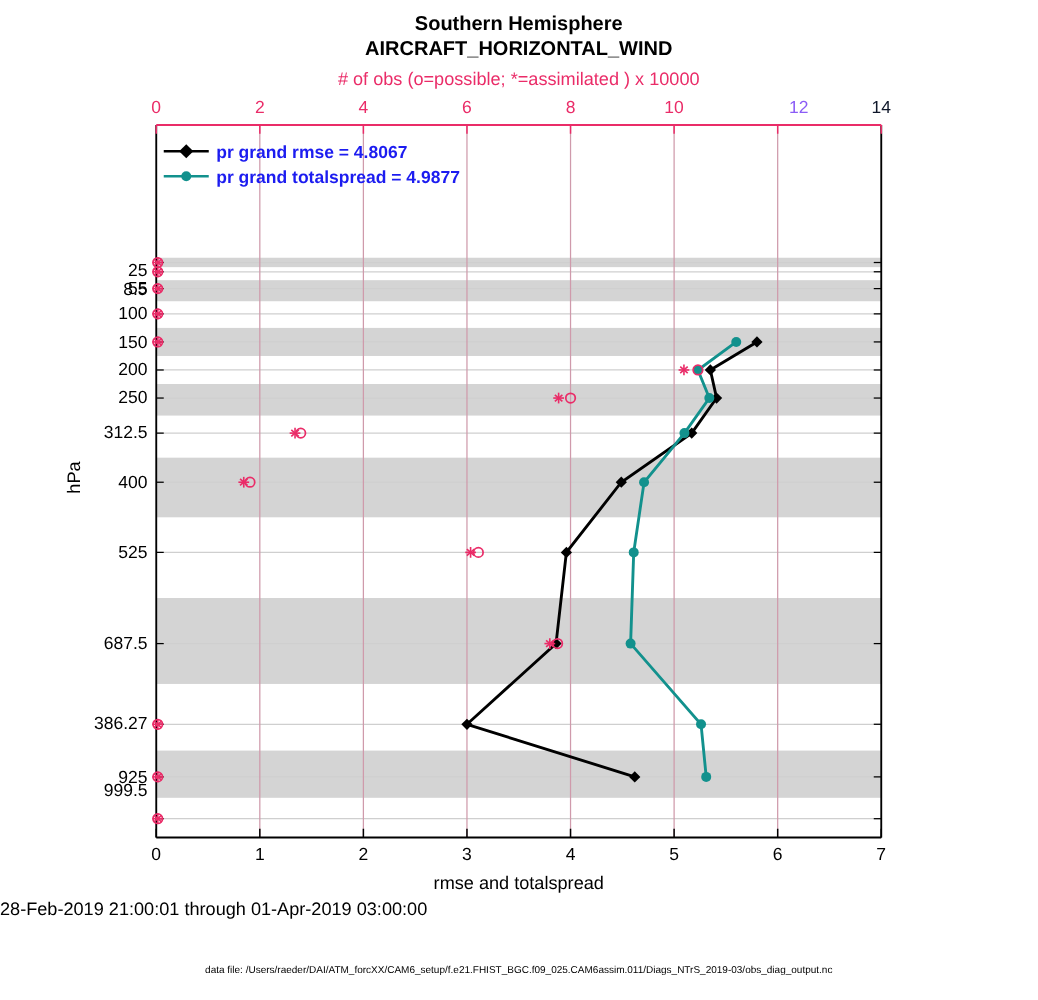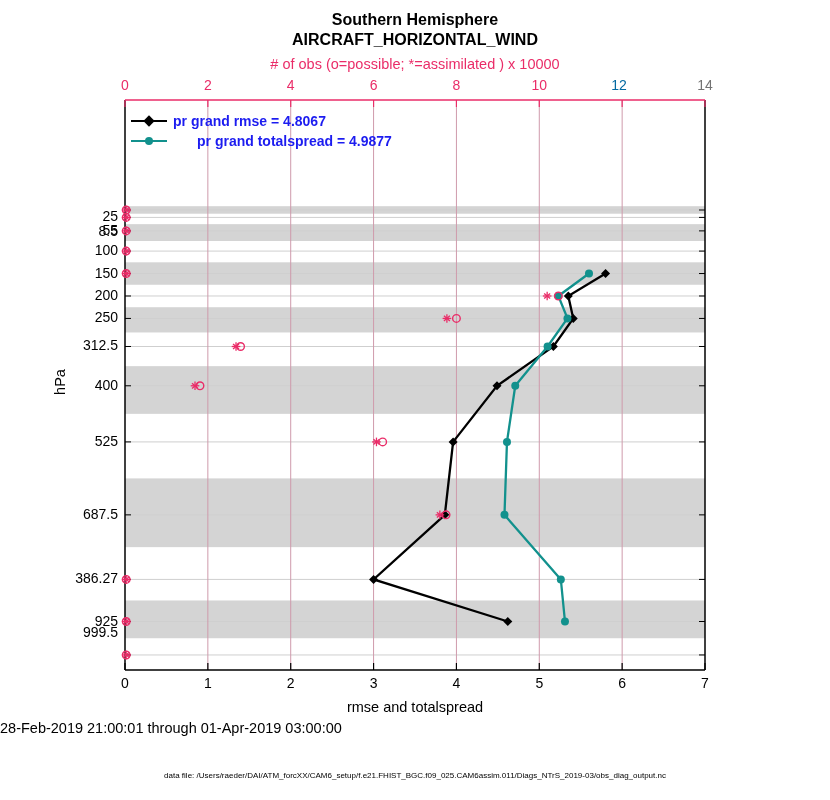--- a/index.html
+++ b/index.html
@@ -209,21 +209,21 @@
         <span class="lg-line" style="background: rgb(0, 0, 0);"></span>
         <span class="lg-shape lg-diamond" style="background: rgb(0, 0, 0);"></span>
       </span>
       <span class="legend-label" style="color: rgb(28, 28, 240);">pr grand rmse = 4.8067</span>
     </div>
     <div class="legend-row">
       <span class="lg-sample">
         <span class="lg-line" style="background: rgb(18, 145, 141);"></span>
         <span class="lg-shape lg-circle" style="background: rgb(18, 145, 141);"></span>
       </span>
-      <span class="legend-label" style="color: rgb(28, 28, 240); margin-left: 24px;">pr grand totalspread = 4.9877</span>
+      <span class="legend-label" style="color: rgb(28, 28, 240);">pr grand totalspread = 4.9877</span>
     </div>
   </div>
 
   <div class="abs ylabel">hPa</div>
   <div class="abs xlabel">rmse and totalspread</div>
   <div class="abs timespan">28-Feb-2019 21:00:01 through 01-Apr-2019 03:00:00</div>
   <div class="abs datafile">data file: /Users/raeder/DAI/ATM_forcXX/CAM6_setup/f.e21.FHIST_BGC.f09_025.CAM6assim.011/Diags_NTrS_2019-03/obs_diag_output.nc</div>
 <div class="abs xtick" style="left: 100px;">0</div>
     <div class="abs xtick" style="left: 182.857px;">1</div>
     <div class="abs xtick" style="left: 265.714px;">2</div>
@@ -231,22 +231,22 @@
     <div class="abs xtick" style="left: 431.429px;">4</div>
     <div class="abs xtick" style="left: 514.286px;">5</div>
     <div class="abs xtick" style="left: 597.143px;">6</div>
     <div class="abs xtick" style="left: 680px;">7</div>
     <div class="abs ttick" style="left: 100px; color: rgb(234, 44, 104);">0</div>
     <div class="abs ttick" style="left: 182.857px; color: rgb(234, 44, 104);">2</div>
     <div class="abs ttick" style="left: 265.714px; color: rgb(234, 44, 104);">4</div>
     <div class="abs ttick" style="left: 348.571px; color: rgb(234, 44, 104);">6</div>
     <div class="abs ttick" style="left: 431.429px; color: rgb(234, 44, 104);">8</div>
     <div class="abs ttick" style="left: 514.286px; color: rgb(234, 44, 104);">10</div>
-    <div class="abs ttick" style="left: 594px; color: #0369a1;">12</div>
-    <div class="abs ttick" style="left: 680px; color: #737373;">14</div>
+    <div class="abs ttick" style="left: 614px; color: #8b5cf6;">12</div>
+    <div class="abs ttick" style="left: 680px; color: #0f172a;">14</div>
     <div class="abs ytick" style="top: 195px; margin-top: 28px;">8.5</div>
     <div class="abs ytick" style="top: 208.412px;">25</div>
     <div class="abs ytick" style="top: 221.882px;">55</div>
     <div class="abs ytick" style="top: 242.087px;">100</div>
     <div class="abs ytick" style="top: 264.537px;">150</div>
     <div class="abs ytick" style="top: 286.987px;">200</div>
     <div class="abs ytick" style="top: 309.436px;">250</div>
     <div class="abs ytick" style="top: 337.499px;">312.5</div>
     <div class="abs ytick" style="top: 376.786px;">400</div>
     <div class="abs ytick" style="top: 432.91px;">525</div>

